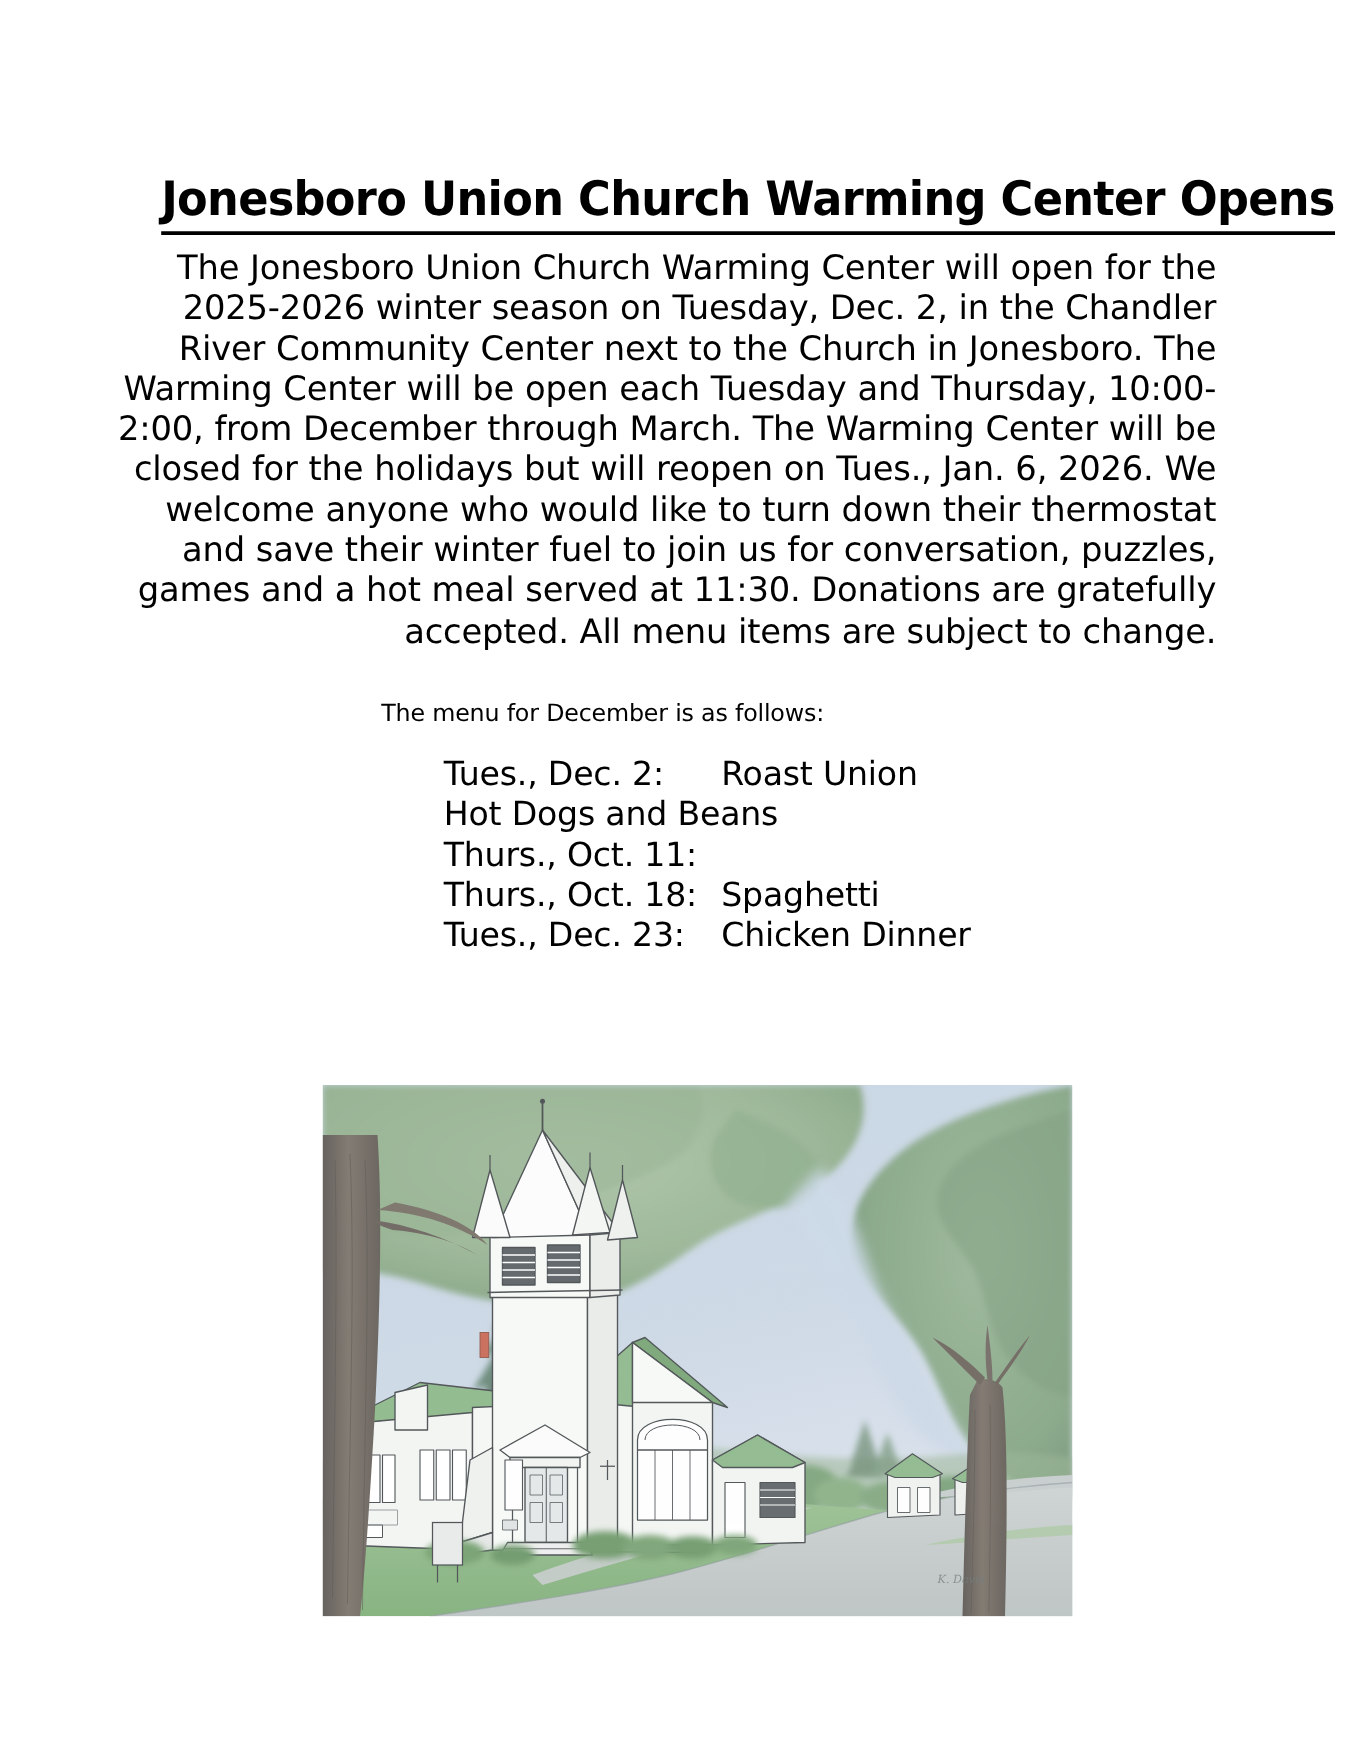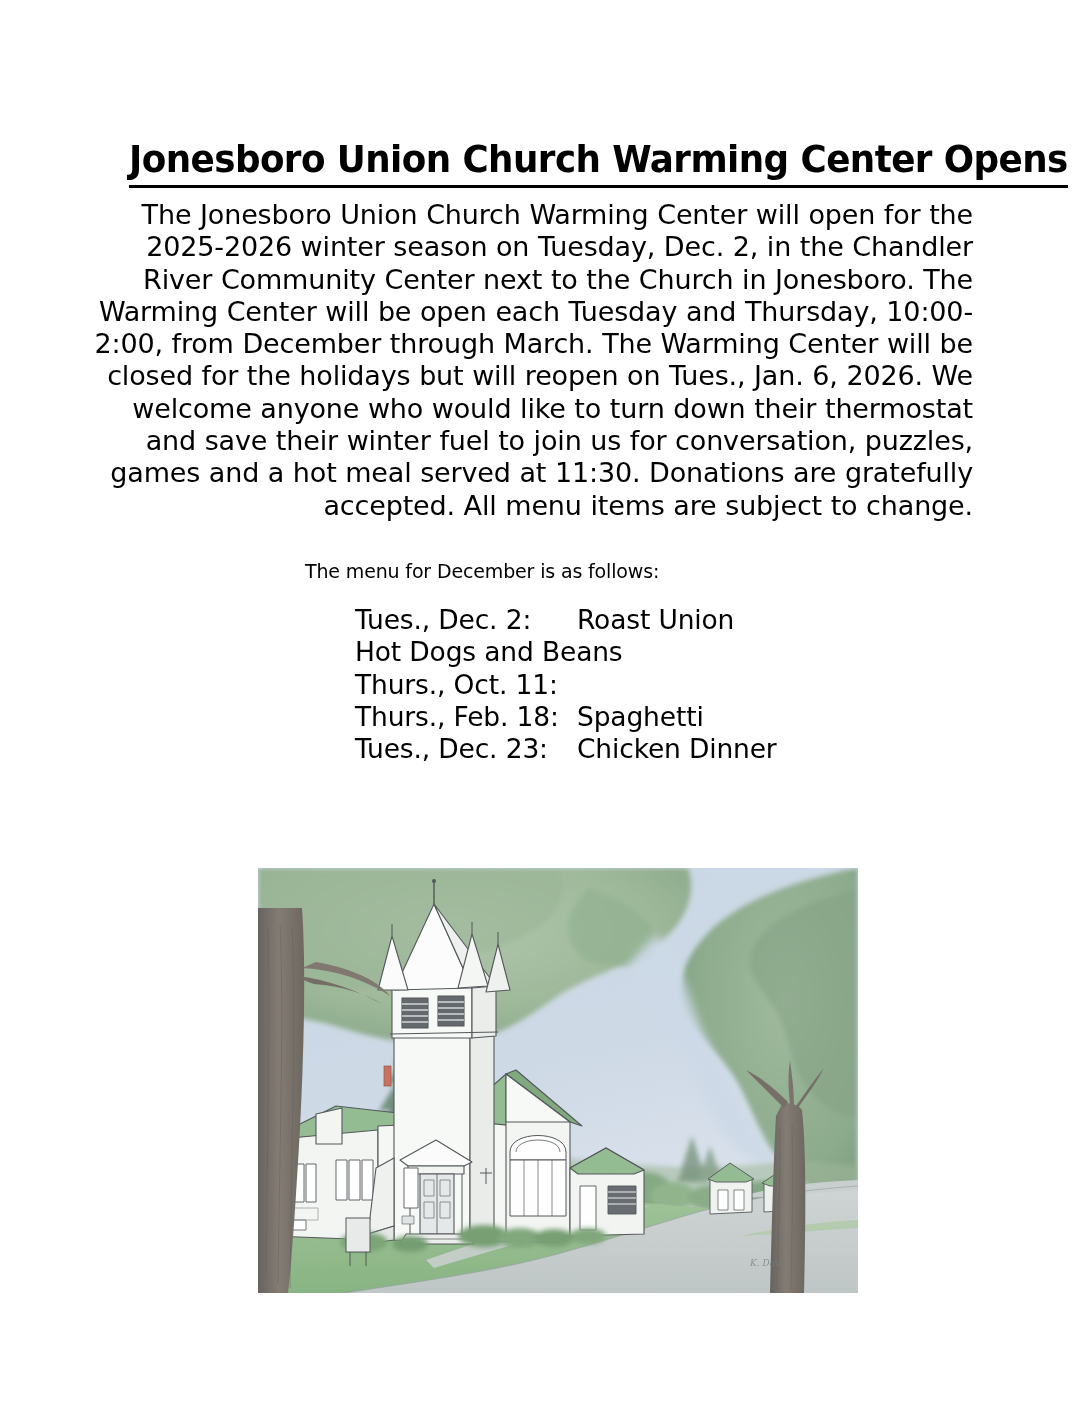--- a/index.html
+++ b/index.html
@@ -118,21 +118,21 @@
       <span class="menu-date">Tues., Dec. 2:</span>
       <span class="menu-meal">Roast Union</span>
     </div>
     <div class="menu-row">
       <span class="menu-meal">Hot Dogs and Beans</span>
     </div>
     <div class="menu-row">
       <span class="menu-date">Thurs., Oct. 11:</span>
     </div>
     <div class="menu-row">
-      <span class="menu-date">Thurs., Feb. 18:</span>
+      <span class="menu-date">Thurs., Oct. 18:</span>
       <span class="menu-meal">Spaghetti</span>
     </div>
     <div class="menu-row">
       <span class="menu-date">Tues., Dec. 23:</span>
       <span class="menu-meal">Chicken Dinner</span>
     </div>
   </div>
 
   <div class="illo-wrap">
     <svg width="600" height="425" viewBox="0 0 600 425" xmlns="http://www.w3.org/2000/svg">

